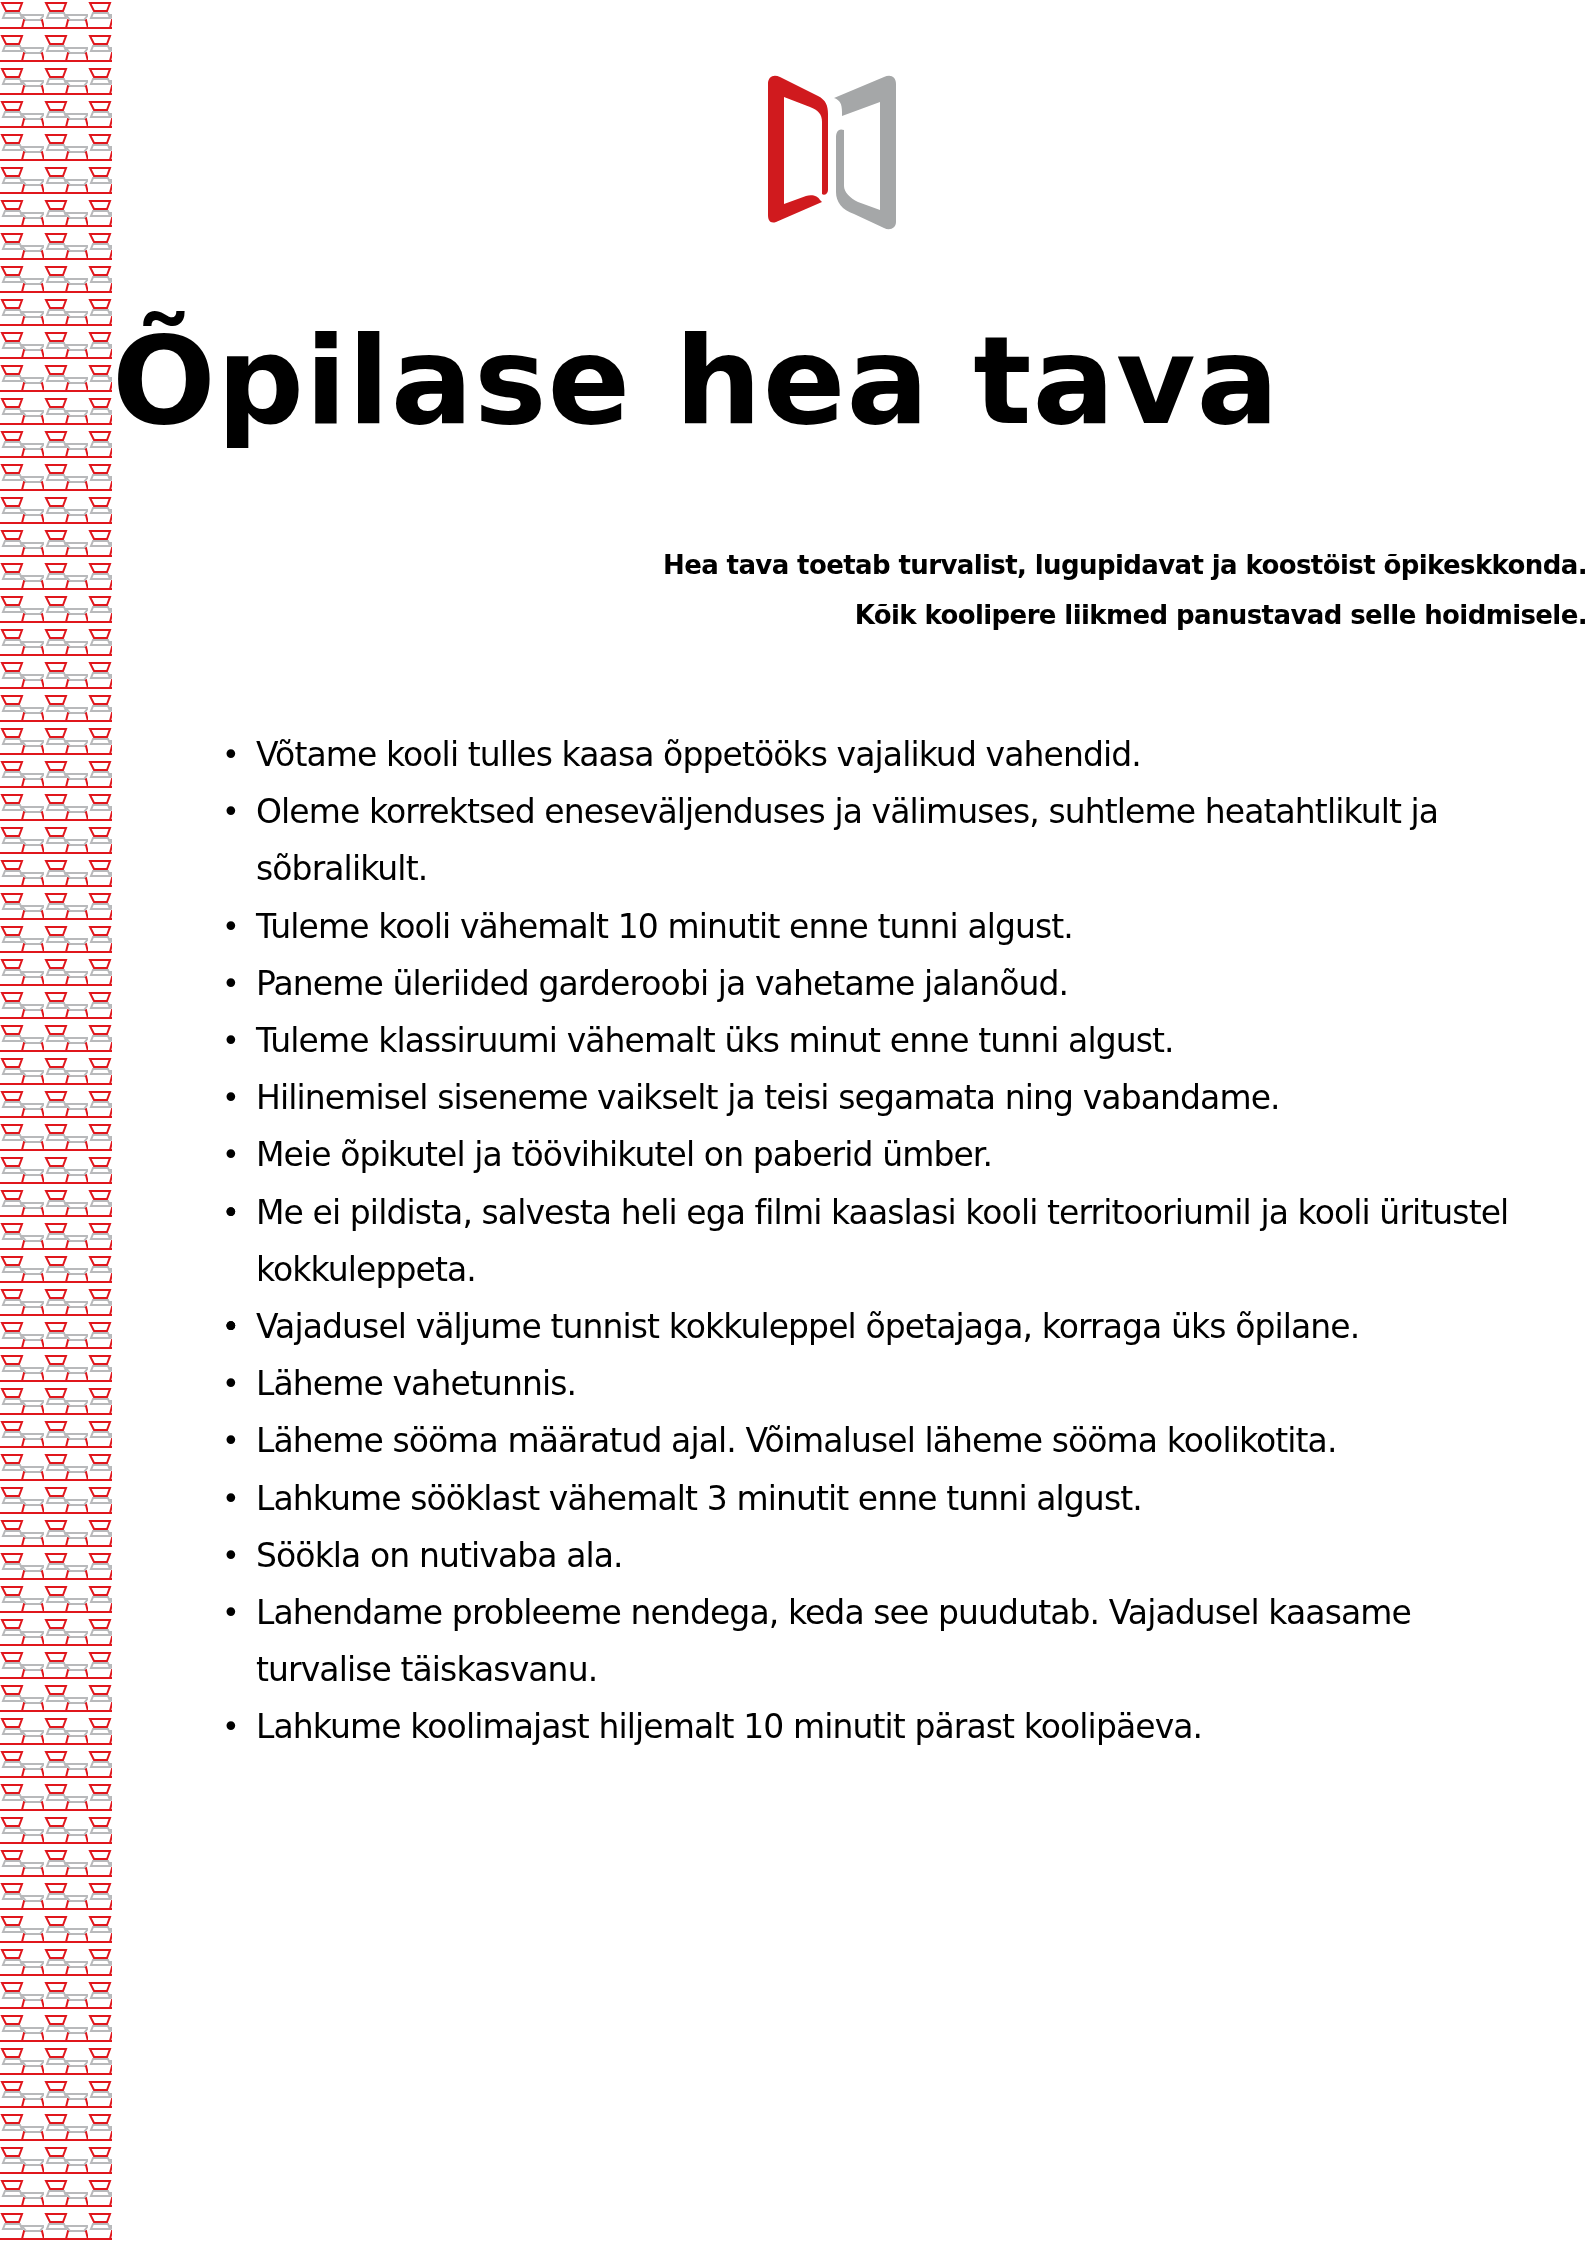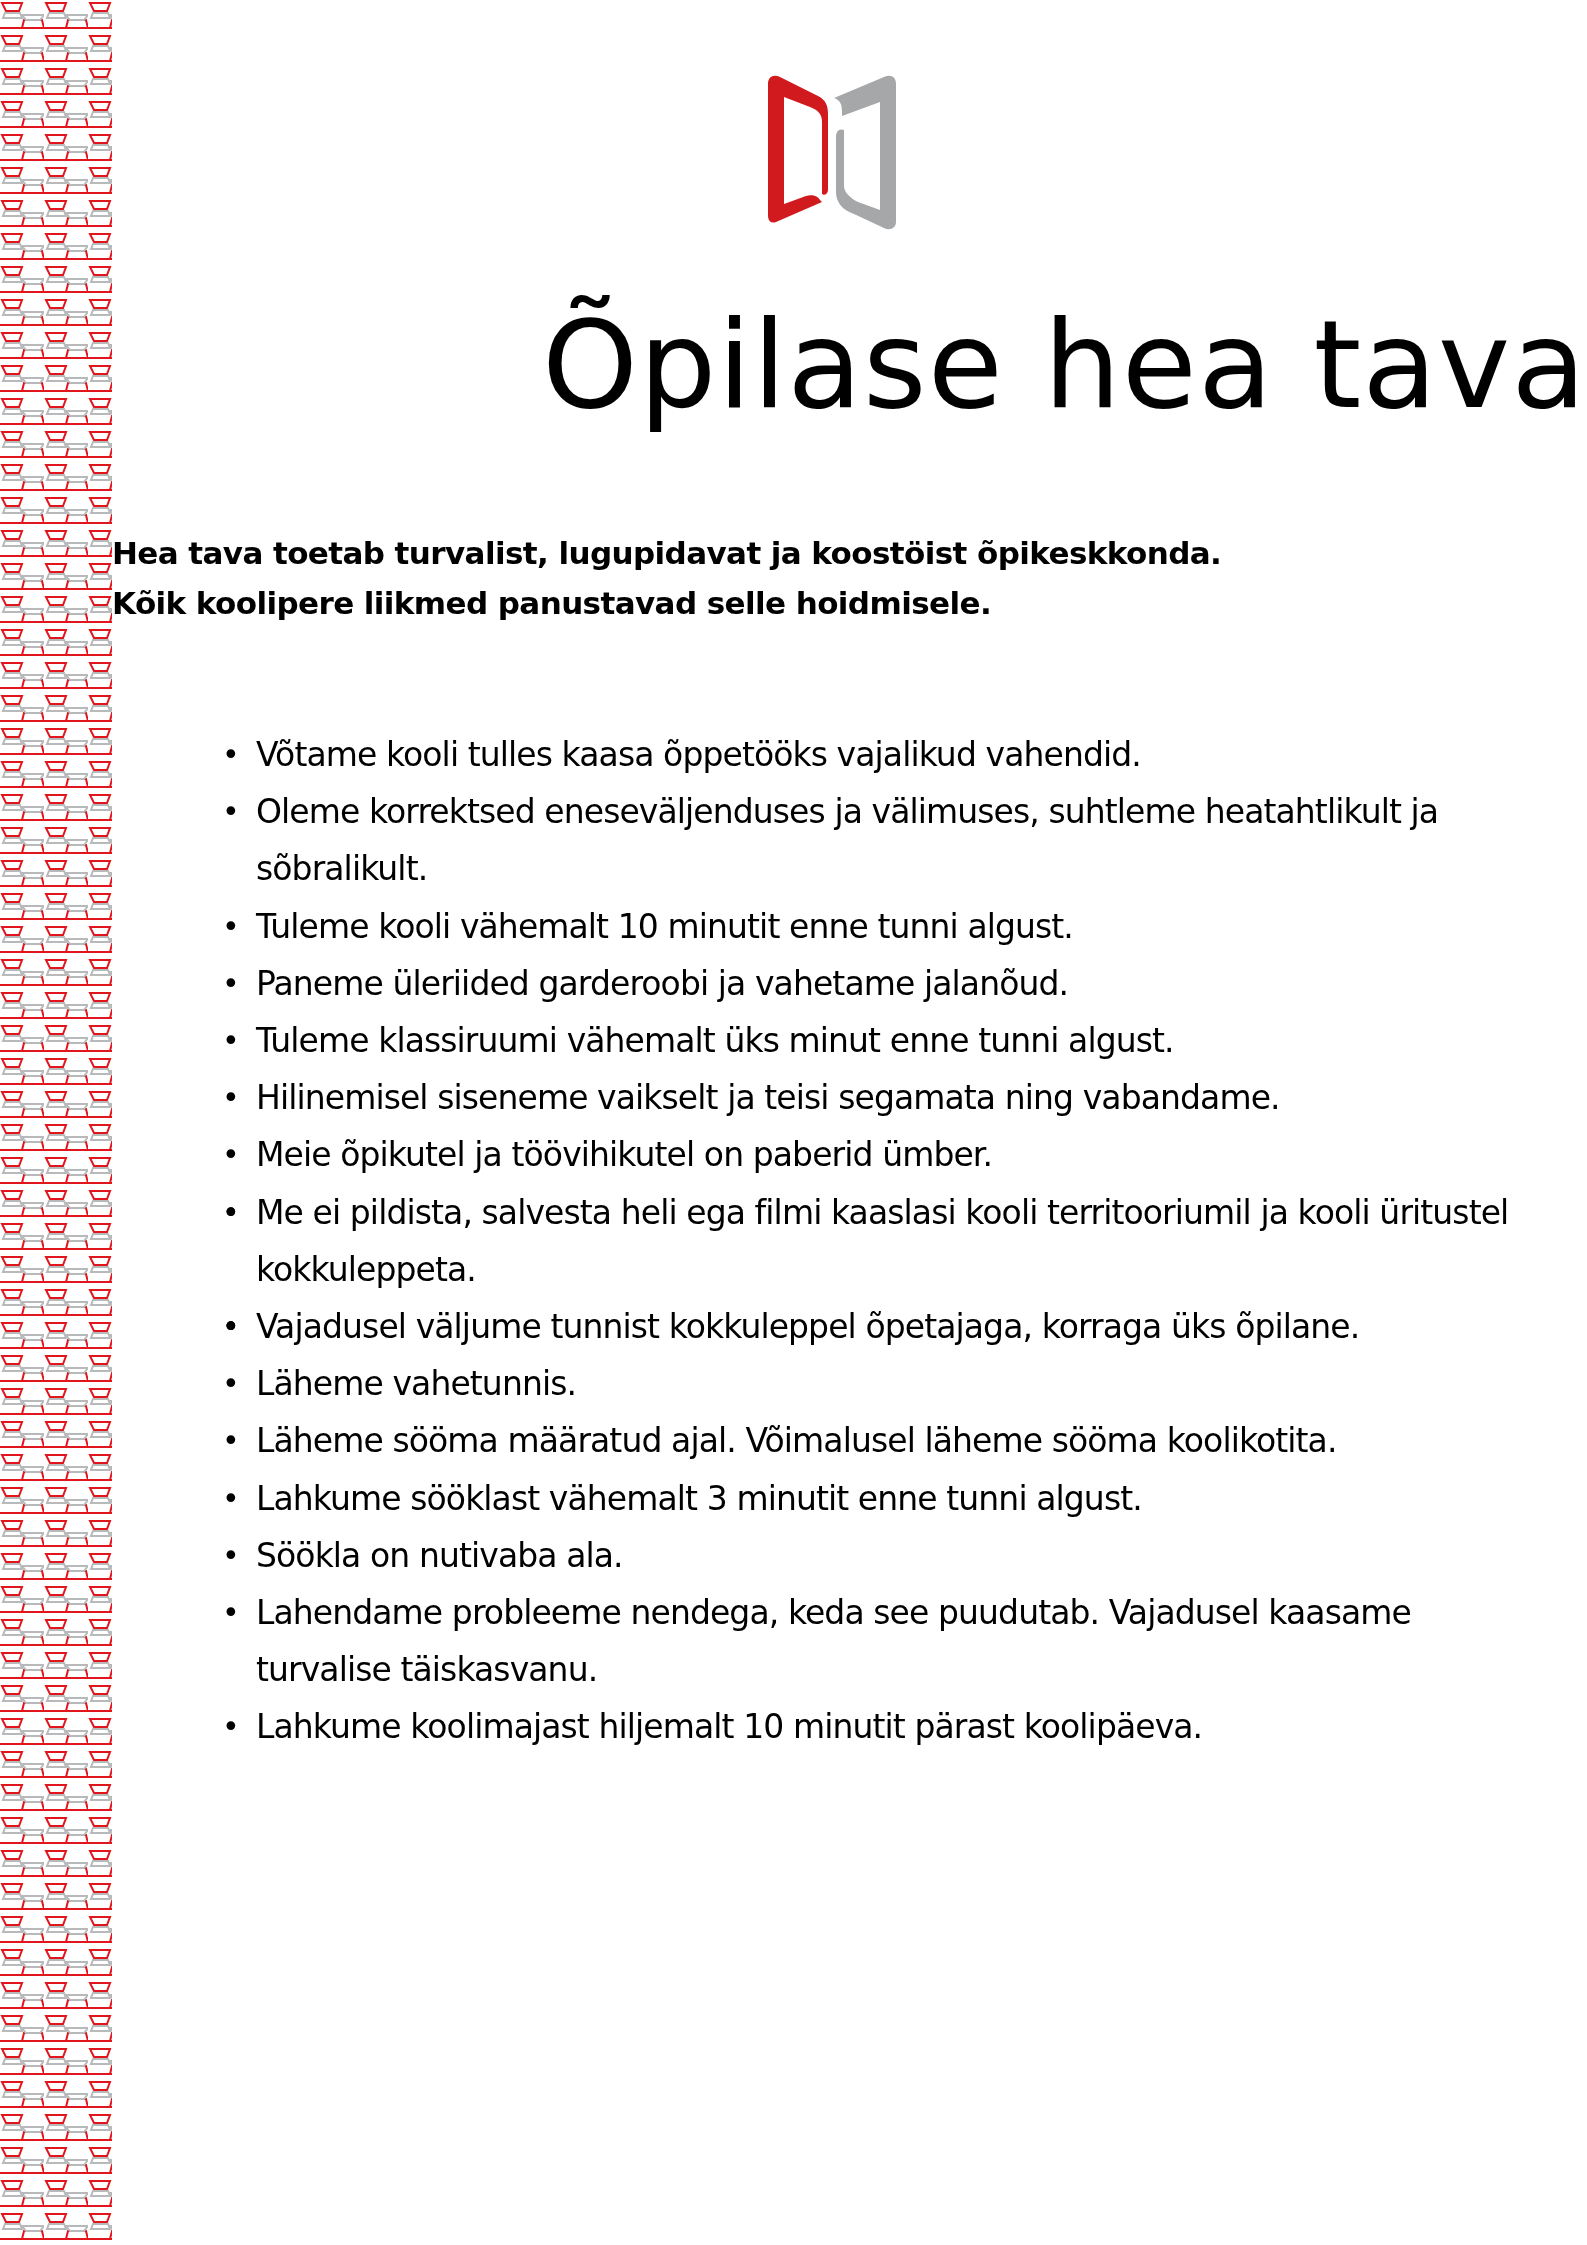--- a/index.html
+++ b/index.html
@@ -3,25 +3,25 @@
 <meta charset="utf-8">
 <style>
   html, body { margin: 0; padding: 0; background: #ffffff; }
   body { width: 1587px; height: 2245px; position: relative; overflow: hidden; font-family: "Liberation Sans", sans-serif; color: #000; }
 
   .border-strip { position: absolute; left: 0; top: 0; width: 112px; height: 2245px; overflow: hidden; }
   .border-strip svg { display: block; }
 
   .logo { position: absolute; left: 762px; top: 70px; width: 140px; height: 170px; }
 
-  .title { position: absolute; left: 0; right: 0; top: 290px; margin-left: 112px; text-align: right;
-           font-family: "DejaVu Sans", sans-serif; font-weight: 400; font-size: 122px; letter-spacing: 1px; line-height: 150px; margin: 0 0 0 112px; }
+  .title { position: absolute; left: 0; right: 0; top: 290px; margin-left: 112px; text-align: left;
+           font-family: "DejaVu Sans", sans-serif; font-weight: 700; font-size: 122px; letter-spacing: 1px; line-height: 150px; margin: 16px 0 0 112px; }
 
-  .intro { position: absolute; left: 112px; right: 0; top: 528px; text-align: left;
-           font-family: "DejaVu Sans", sans-serif; font-weight: bold; font-size: 31px; line-height: 50px; letter-spacing: -0.6px; }
+  .intro { position: absolute; left: 112px; right: 0; top: 540px; text-align: right;
+           font-family: "DejaVu Sans", sans-serif; font-weight: bold; font-size: 26px; line-height: 50px; letter-spacing: -0.6px; }
   .intro p { margin: 0; }
 
   .rules { position: absolute; left: 222px; top: 726px; width: 1300px; margin: 0; padding: 0; list-style: none;
            font-family: "DejaVu Sans", sans-serif; font-size: 33px; line-height: 57.2px; letter-spacing: -0.9px; }
   .rules li { position: relative; padding-left: 34px; }
   .rules .bullet { position: absolute; left: 0; top: 0; font-size: 30px; }
 </style>
 </head>
 <body>
 

